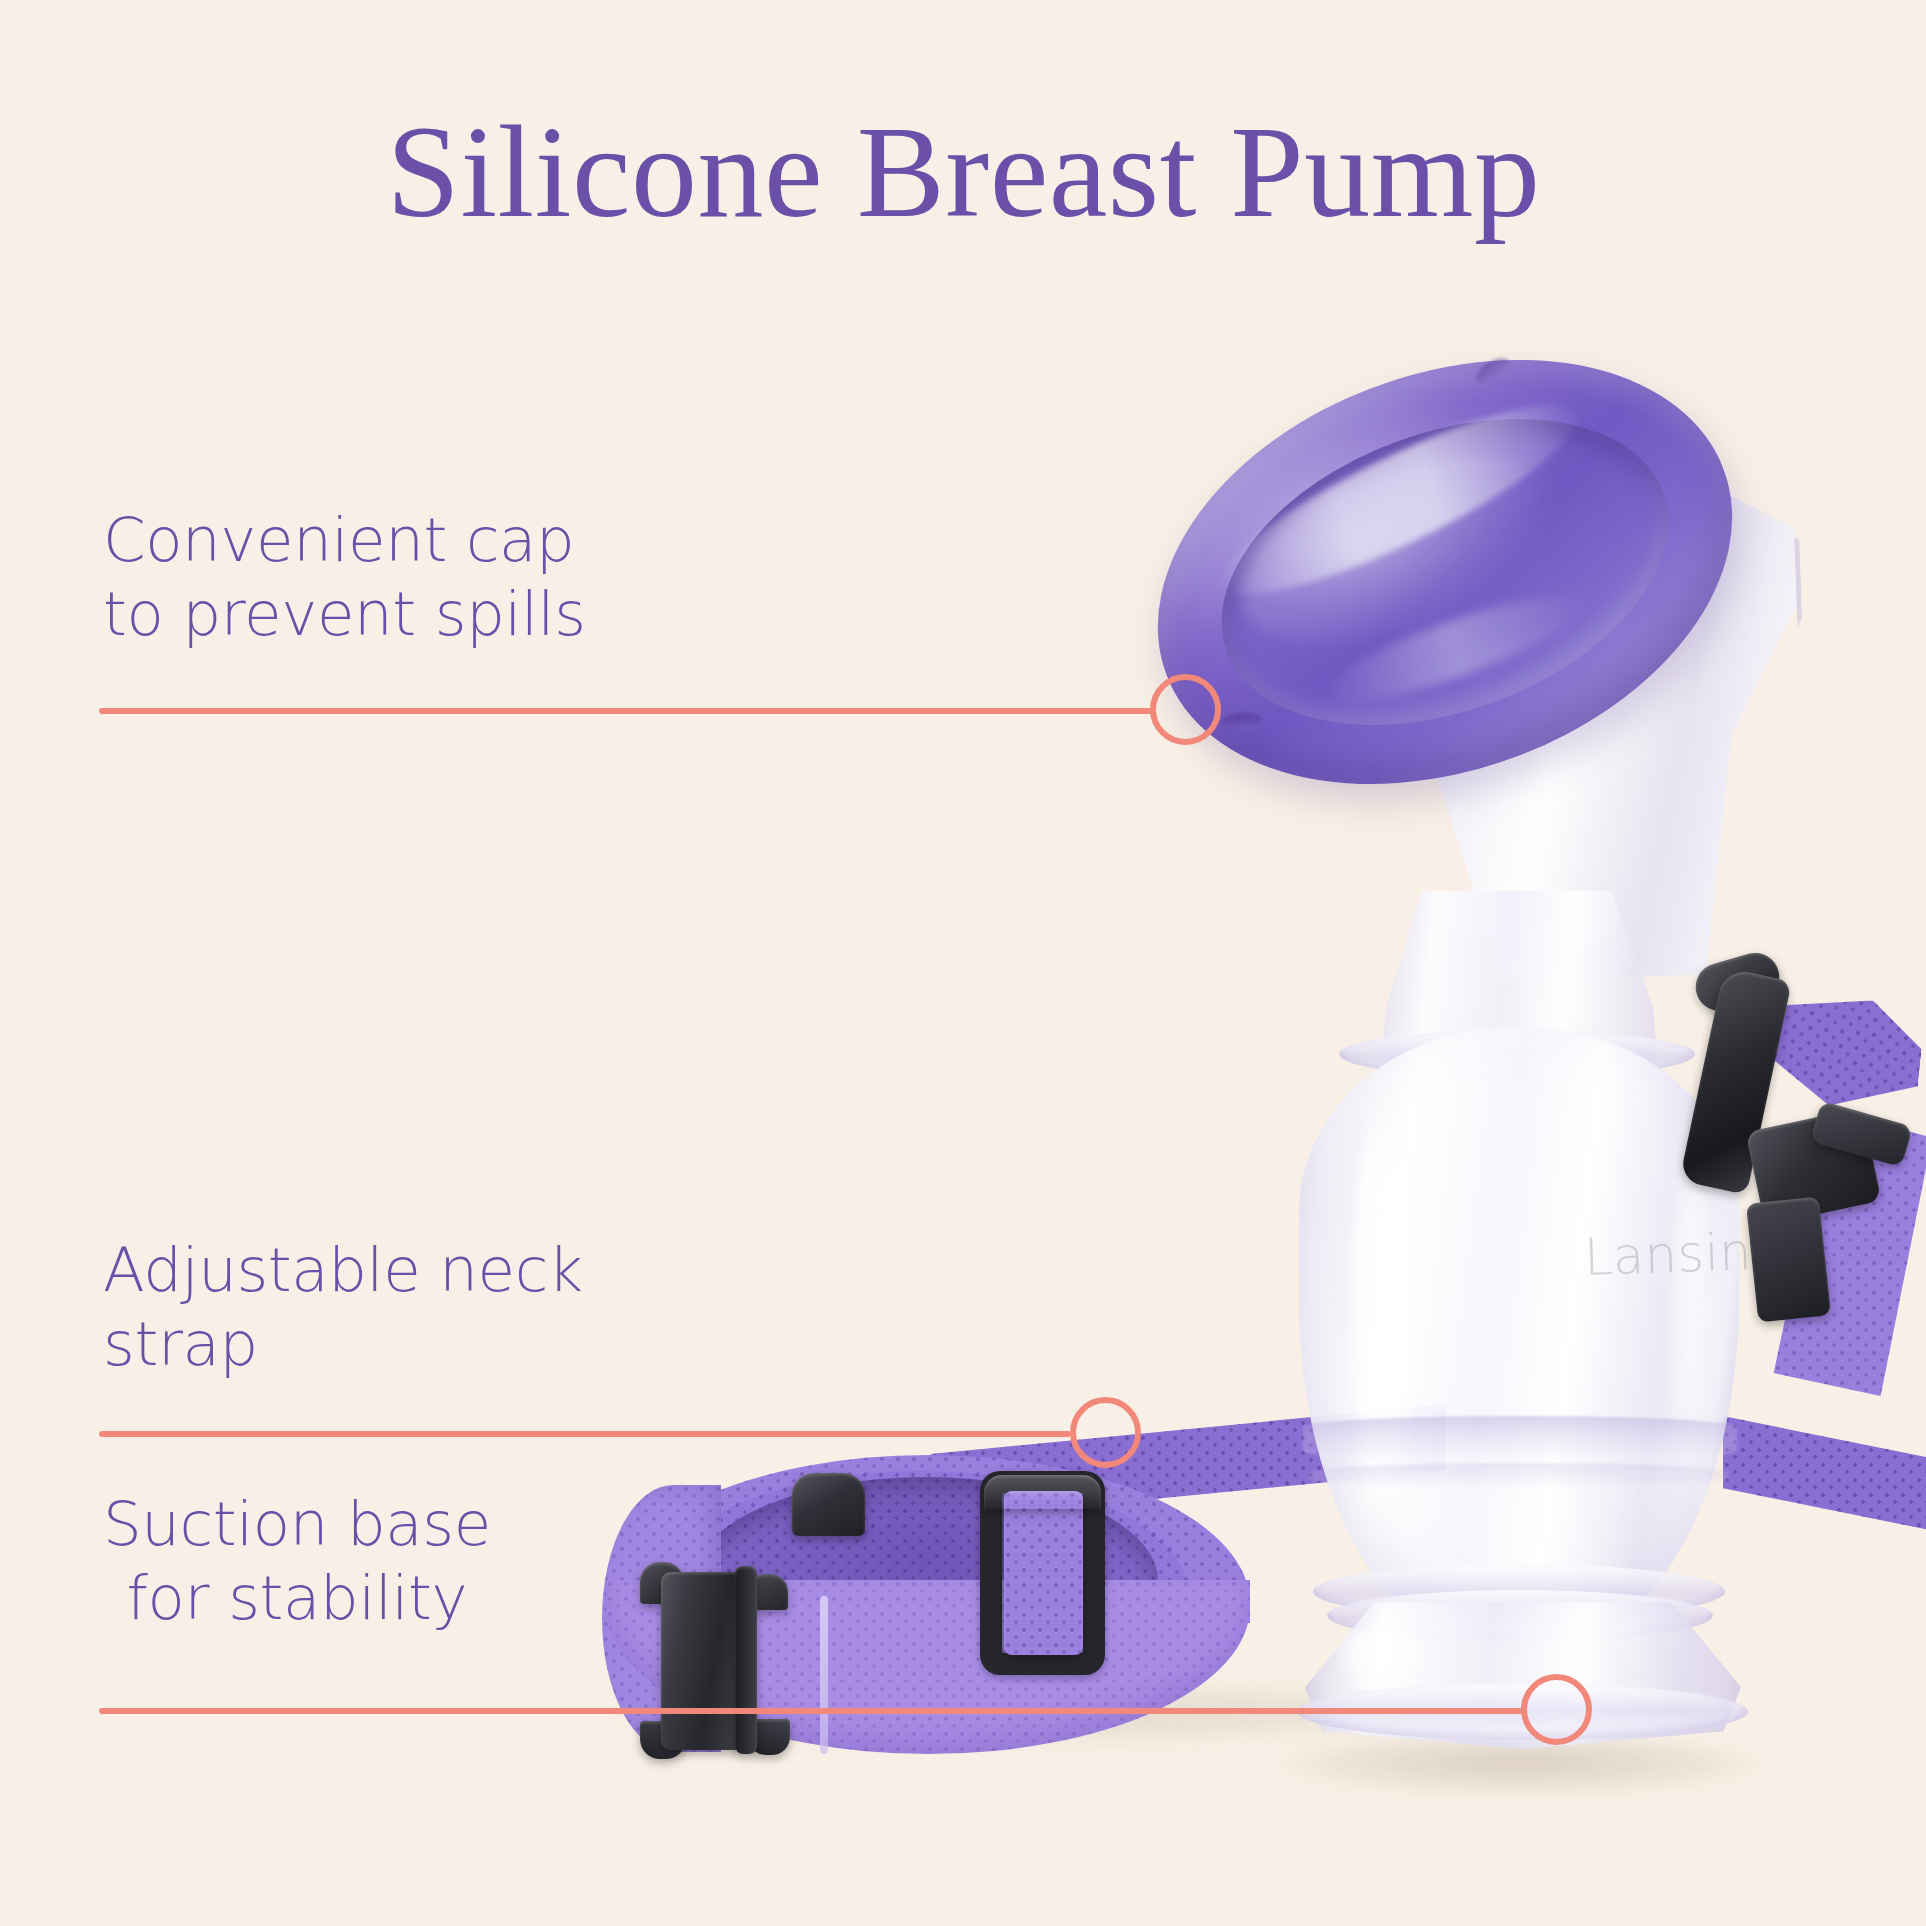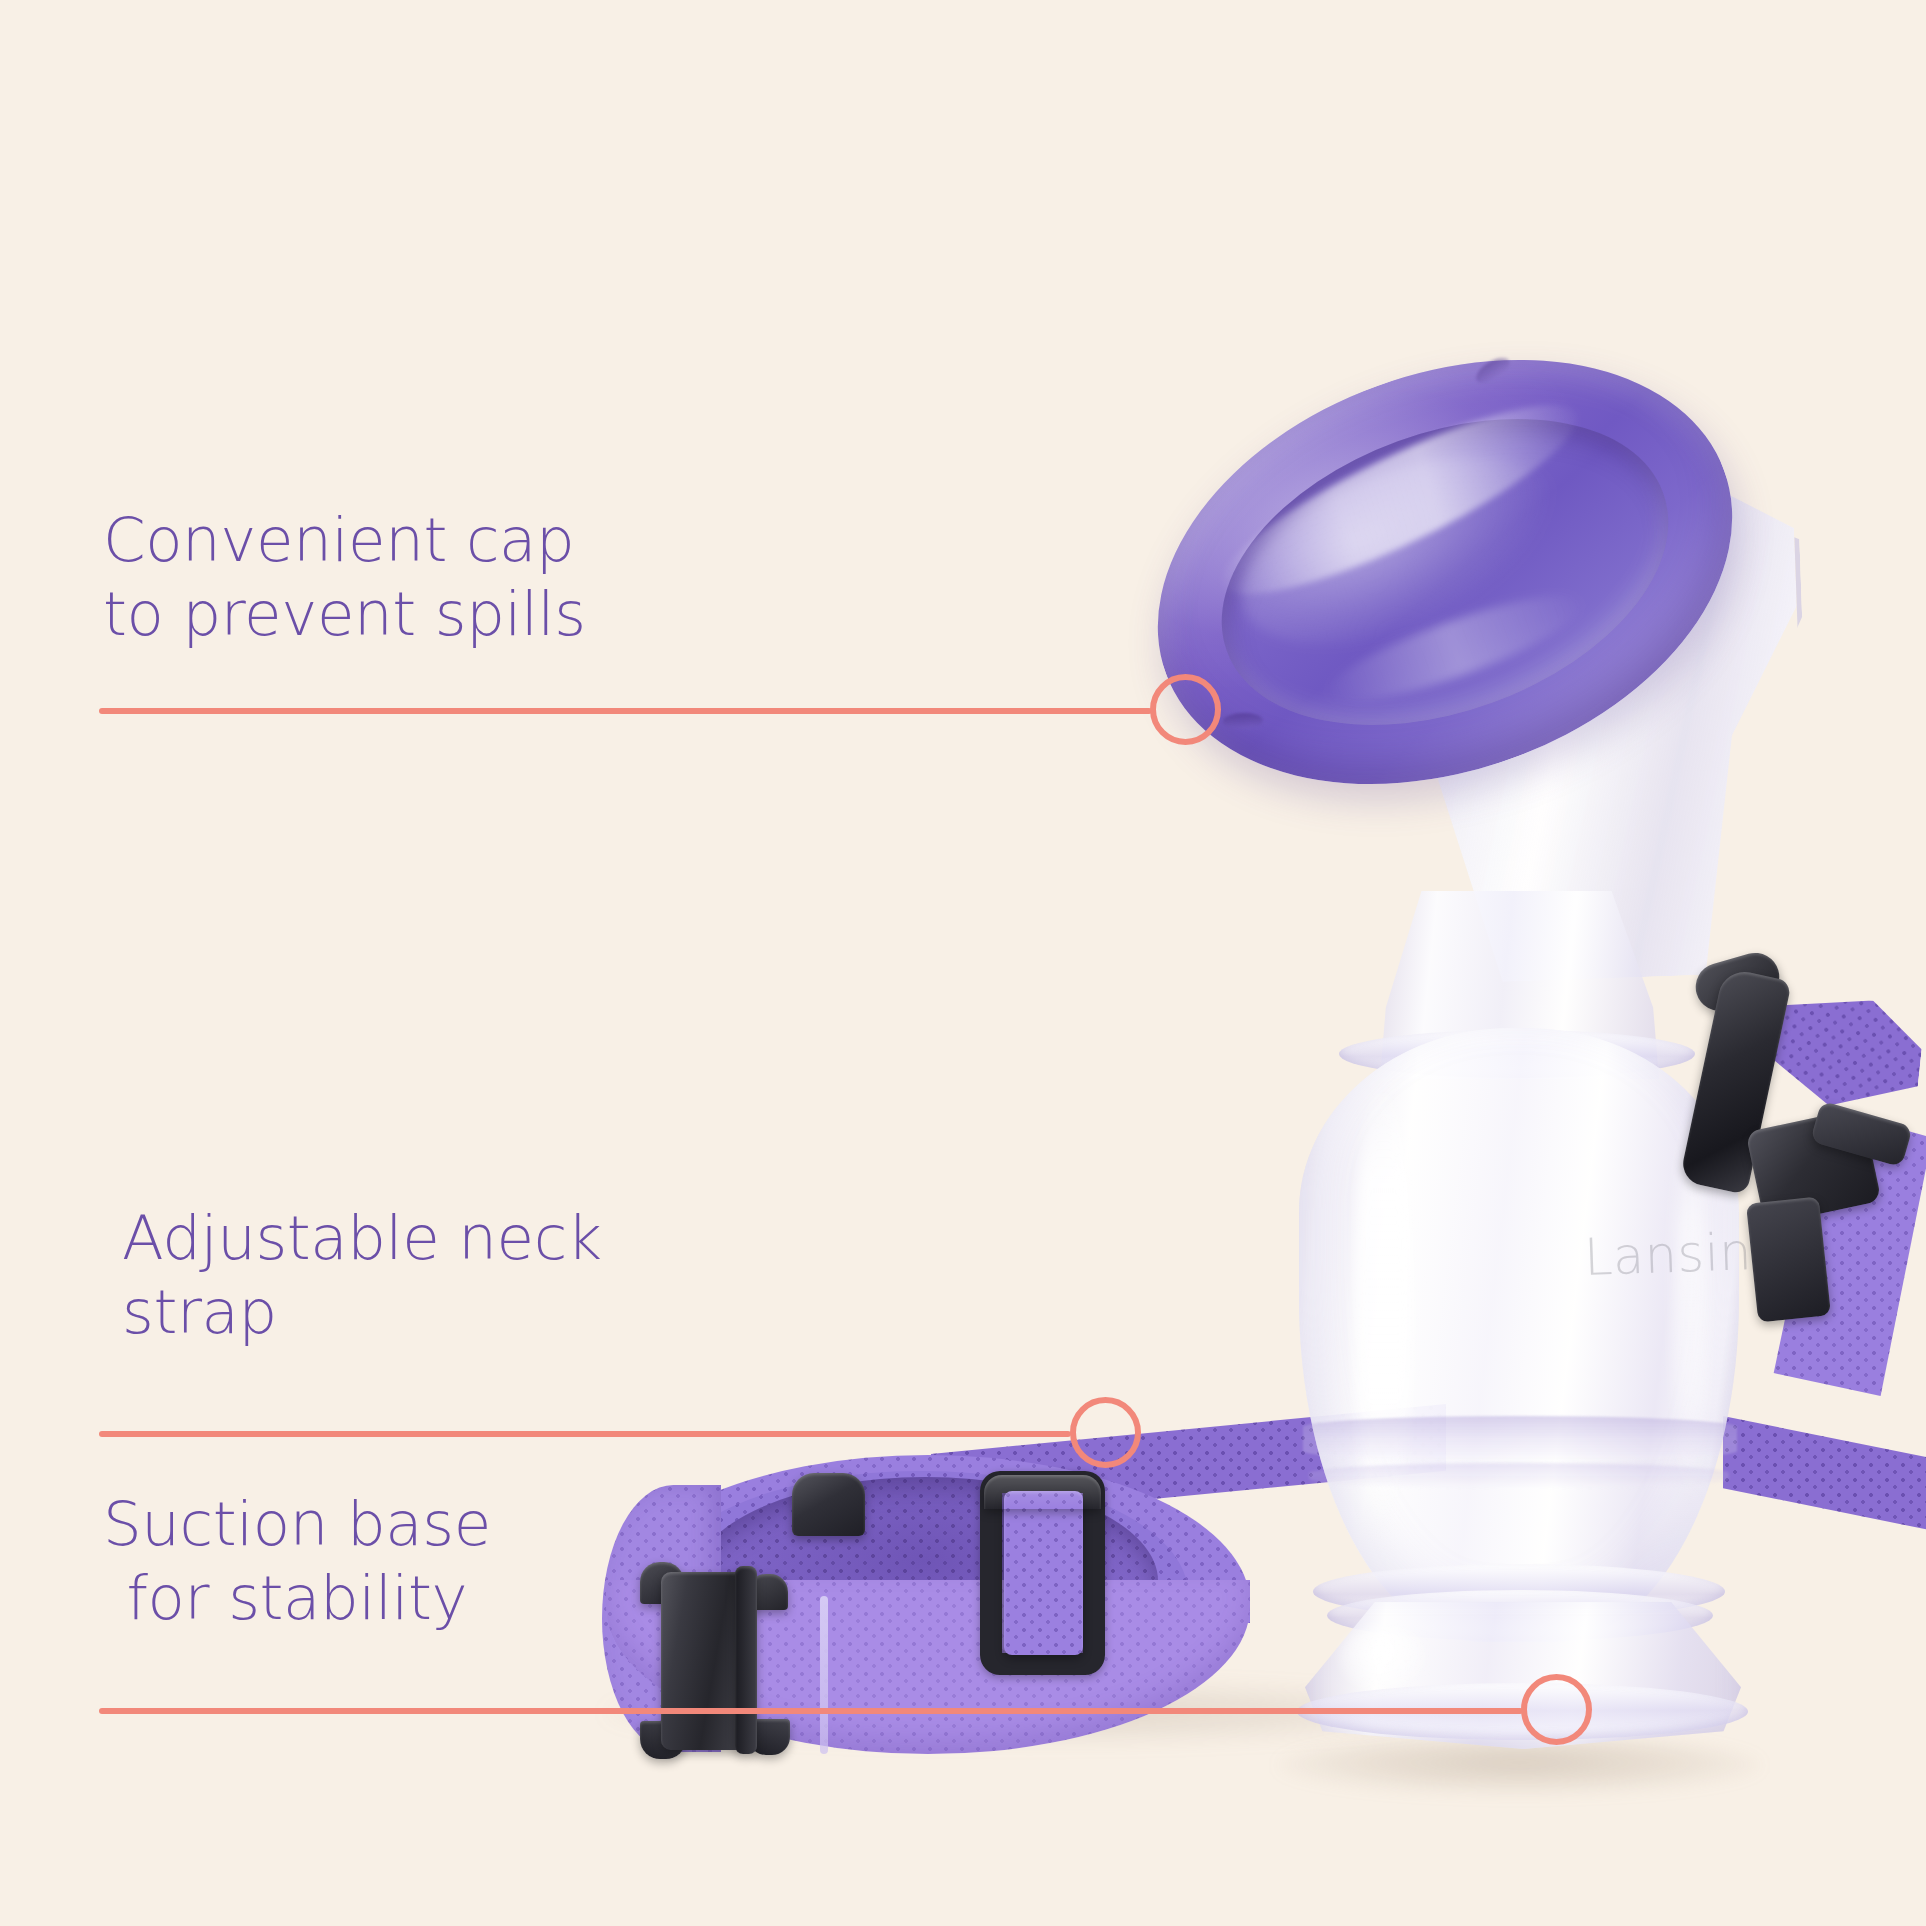--- a/index.html
+++ b/index.html
@@ -37,21 +37,21 @@
     position: absolute;
     font-family: "DejaVu Sans", "Liberation Sans", sans-serif;
     font-weight: 300;
     font-size: 61px;
     line-height: 1.22;
     color: #6b4fa8;
     white-space: pre-line;
     letter-spacing: -0.4px;
   }
   #callout-cap-text    { left: 103px; top: 503px; }
-  #callout-strap-text  { left: 103px; top: 1201px; margin-left: 19px; }
+  #callout-strap-text  { left: 103px; top: 1233px; }
   #callout-base-text   { left: 103px; top: 1487px; text-align: center; }
 
   
   .leader-line {
     position: absolute;
     height: 6px;
     background: #f2887a;
     border-radius: 3px;
   }
   .leader-ring {
@@ -686,20 +686,21 @@
     <div class="buckle" id="buckle-main"></div>
     <div class="buckle" id="buckle-main-edge"></div>
 
     <div class="buckle" id="clip-neck-top"></div>
     <div class="buckle" id="clip-neck"></div>
     <div class="buckle" id="clip-buckle"></div>
     <div class="buckle" id="clip-buckle-arm"></div>
     <div class="buckle" id="clip-buckle-lo"></div>
   </div>
 
+  <div class="page-title">Silicone Breast Pump</div>
 
   <div class="callout-text" id="callout-cap-text">Convenient cap
 to prevent spills</div>
   <div class="leader-line" id="line-cap"></div>
   <div class="leader-ring" id="ring-cap"></div>
 
   <div class="callout-text" id="callout-strap-text">Adjustable neck
 strap</div>
   <div class="leader-line" id="line-strap"></div>
   <div class="leader-ring" id="ring-strap"></div>

